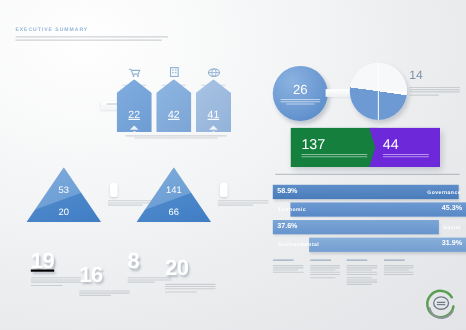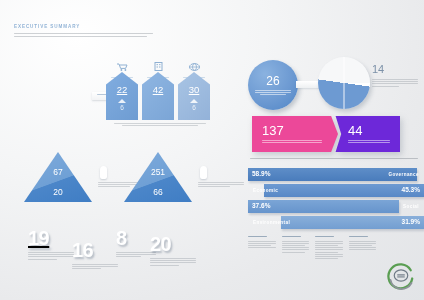--- a/index.html
+++ b/index.html
@@ -77,21 +77,21 @@
   .arrow .alabel i { width: 100%; opacity: .75; }
 
   
   .trio { left: 106px; top: 72px; width: 104px; height: 48px; }
   .sm-house { position: absolute; top: 0; width: 32px; height: 48px; }
   #house-listed  { left: 0;  background: linear-gradient(135deg,#81ade0 0%, #6e9cd2 100%); }
   #house-plc     { left: 36px; background: linear-gradient(135deg,#8fb6e2 0%, #7ba5d6 100%); gap: 36px; }
   #house-foreign { left: 72px; background: linear-gradient(135deg,#a8c4e4 0%, #93b2d9 100%); }
   .sm-house .n {
     font-size: 9.5px; font-weight: 300; color: #ffffff;
-    line-height: 1; margin-top: 13px; text-decoration: underline;
+    line-height: 1; margin-top: 28px; text-decoration: underline;
   }
   .sm-house .tri {
     width: 0; height: 0; margin-top: 4px;
     border-left: 4px solid transparent; border-right: 4px solid transparent;
     border-bottom: 4px solid rgba(255,255,255,.85);
   }
   .sm-house .sub {
     font-size: 6.5px; font-weight: 400; color: rgba(255,255,255,.82);
     margin-top: 2.5px; line-height: 1;
   }
@@ -190,21 +190,21 @@
   #lbl-14 .v { font-size: 11px; font-weight: 300; color: #7c91a8; line-height: 1; }
   #lbl-14 .c { margin-top: 4px; color: #9aa1a9; }
   #lbl-14 .c i { width: 100%; }
   #lbl-14 .c i:last-child { width: 58%; }
 
   
   .banner { left: 248px; top: 116px; width: 152px; height: 36px;
             filter: drop-shadow(2px 3px 3px rgba(80,95,115,.26)); }
   .banner .seg { position: absolute; top: 0; height: 100%; display: flex; flex-direction: column; }
   #seg-137 {
-    left: 4px; width: 86px; background: #ec4899;
+    left: 16px; width: 86px; background: #15803d;
     -webkit-clip-path: polygon(0 0, 92% 0, 100% 50%, 92% 100%, 0 100%);
     clip-path: polygon(0 0, 92% 0, 100% 50%, 92% 100%, 0 100%);
   }
   #seg-44 {
     left: 82px; width: 70px; background: #6d28d9;
     -webkit-clip-path: polygon(8% 0, 100% 0, 100% 100%, 8% 100%, 16% 50%);
     clip-path: polygon(8% 0, 100% 0, 100% 100%, 8% 100%, 16% 50%);
   }
   .banner .v { font-size: 13px; font-weight: 300; color: #ffffff; line-height: 1; }
   #seg-137 .v { margin: 8px 0 0 10px; }
@@ -319,45 +319,45 @@
       <div class="n">22</div>
       <div class="tri"></div>
       <div class="sub">6</div>
     </div>
     <div class="house house-shadow sm-house" id="house-plc">
       <div class="n">42</div>
       <div class="tri"></div>
       <div class="sub">21</div>
     </div>
     <div class="house house-shadow sm-house" id="house-foreign">
-      <div class="n">30</div>
+      <div class="n">41</div>
       <div class="tri"></div>
       <div class="sub">6</div>
     </div>
   </div>
   <div class="abs trio-cap ftxt tight">
       <i></i>
       <i></i>
     </div>
 
   <div class="abs tri-big" id="tri-left">
-    <div class="top-n">67</div>
+    <div class="top-n">53</div>
     <div class="bot-n">20</div>
   </div>
   <div class="pin" id="pin-left">
       <div class="body"></div>
     </div>
   <div class="abs tri-note ftxt tight" id="note-left">
     <i></i>
       <i></i>
       <i></i>
   </div>
 
   <div class="abs tri-big" id="tri-right">
-    <div class="top-n">251</div>
+    <div class="top-n">141</div>
     <div class="bot-n">66</div>
   </div>
   <div class="pin" id="pin-right">
       <div class="body"></div>
     </div>
   <div class="abs tri-note ftxt tight" id="note-right">
     <i></i>
       <i></i>
       <i></i>
   </div>

